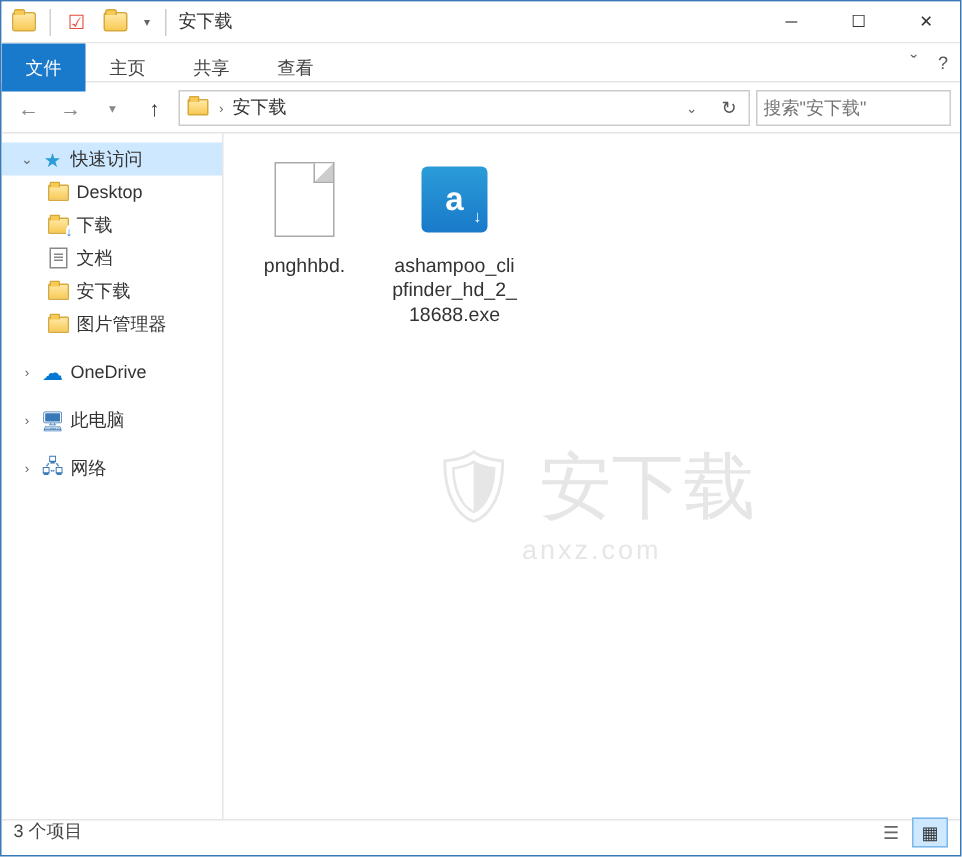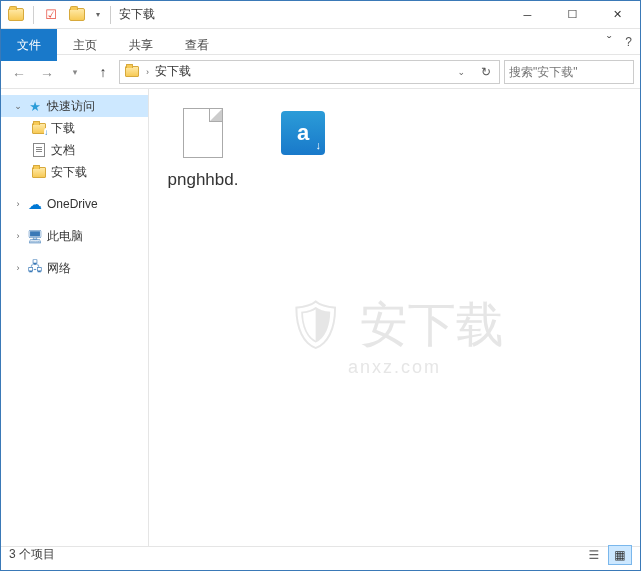--- a/index.html
+++ b/index.html
@@ -72,21 +72,21 @@
 .file-doc::before { content:""; position:absolute; top:0; right:0; width:12px; height:12px; background:linear-gradient(135deg,#fff 48%, #ccc 52%); border-left:1px solid #aaa; border-bottom:1px solid #aaa; }
 .file-htm { width: 44px; height: 52px; background:#fff; border:1px solid #ccc; display:flex; align-items:center; justify-content:center; }
 .pinwheel { width:28px; height:28px; position:relative; }
 .pw { position:absolute; width:14px; height:14px; border-radius:60% 0; }
 .pw.a{ background:#e84393; top:0; left:7px; transform:rotate(0deg);}
 .pw.b{ background:#00b894; top:7px; right:0; transform:rotate(90deg);}
 .pw.c{ background:#fdcb6e; bottom:0; left:7px; transform:rotate(180deg);}
 .pw.d{ background:#6c5ce7; top:7px; left:0; transform:rotate(270deg);}
 .file-exe { width:44px; height:44px; background:linear-gradient(#2b9cd8,#1979ca); border-radius:4px; display:flex; align-items:center; justify-content:center; color:#fff; font-size:22px; font-weight:bold; position:relative; }
 .exe-arrow { position:absolute; right:4px; bottom:4px; font-size:11px; color:#fff; }
-.file-label { font-size: 17px; color: #333; line-height: 1.25; word-break: break-all; }
+.file-label { font-size: 13px; color: #333; line-height: 1.25; word-break: break-all; }
 
 .watermark { position:absolute; left:50%; top:50%; transform:translate(-50%,-30%); text-align:center; color:#e6e6e6; pointer-events:none; }
 .wm-shield { font-size:48px; }
 .wm-url { font-size:18px; letter-spacing:2px; }
 
 
 .statusbar { height: 16px; border-top: 1px solid #e5e5e5; display: flex; align-items: center; padding: 0 8px; font-size: 12px; color: #444; }
 .status-right { margin-left:auto; display:flex; align-items:center; gap:2px; }
 .view-btn { width:24px; height:20px; display:flex; align-items:center; justify-content:center; border:1px solid transparent; color:#666; font-size:12px; }
 .view-btn.active { background:#cde8ff; border-color:#7ab7ec; color:#333; }
@@ -149,37 +149,49 @@
 
 <div class="body">
 
   <div class="sidebar">
     <div class="tree-item lvl1 selected">
       <span class="tree-caret">⌄</span>
       <span class="tree-icon star-icon">★</span>
       <span>快速访问</span>
     </div>
     <div class="tree-item lvl2">
+      <span class="tree-icon">
+          <div class="folder-y"></div>
+        </span>
+      <span>Desktop</span>
+    </div>
+    <div class="tree-item lvl2">
       <span class="tree-icon dl-icon">
           <div class="folder-y"></div>
           <span class="dl-arrow">↓</span>
         </span>
       <span>下载</span>
     </div>
     <div class="tree-item lvl2">
       <span class="tree-icon">
           <div class="doc-icon"></div>
         </span>
       <span>文档</span>
     </div>
     <div class="tree-item lvl2">
       <span class="tree-icon">
           <div class="folder-y"></div>
         </span>
       <span>安下载</span>
+    </div>
+    <div class="tree-item lvl2">
+      <span class="tree-icon">
+          <div class="folder-y"></div>
+        </span>
+      <span>图片管理器</span>
     </div>
     <div class="tree-group-gap"></div>
     <div class="tree-item lvl1">
       <span class="tree-caret">›</span>
       <span class="tree-icon onedrive-icon">☁</span>
       <span>OneDrive</span>
     </div>
     <div class="tree-group-gap"></div>
     <div class="tree-item lvl1">
       <span class="tree-caret">›</span>
@@ -205,20 +217,21 @@
           <div class="file-doc"></div>
         </div>
       <div class="file-label">pnghhbd.</div>
     </div>
 
 
     <div class="file-item">
       <div class="file-thumb">
           <div class="file-exe">a<span class="exe-arrow">↓</span></div>
         </div>
+      <div class="file-label">ashampoo_clipfinder_hd_2_18688.exe</div>
     </div>
   </div>
 </div>
 
 <div class="statusbar">
   <span>3 个项目</span>
   <div class="status-right">
     <div class="view-btn">☰</div>
     <div class="view-btn active">▦</div>
   </div>

